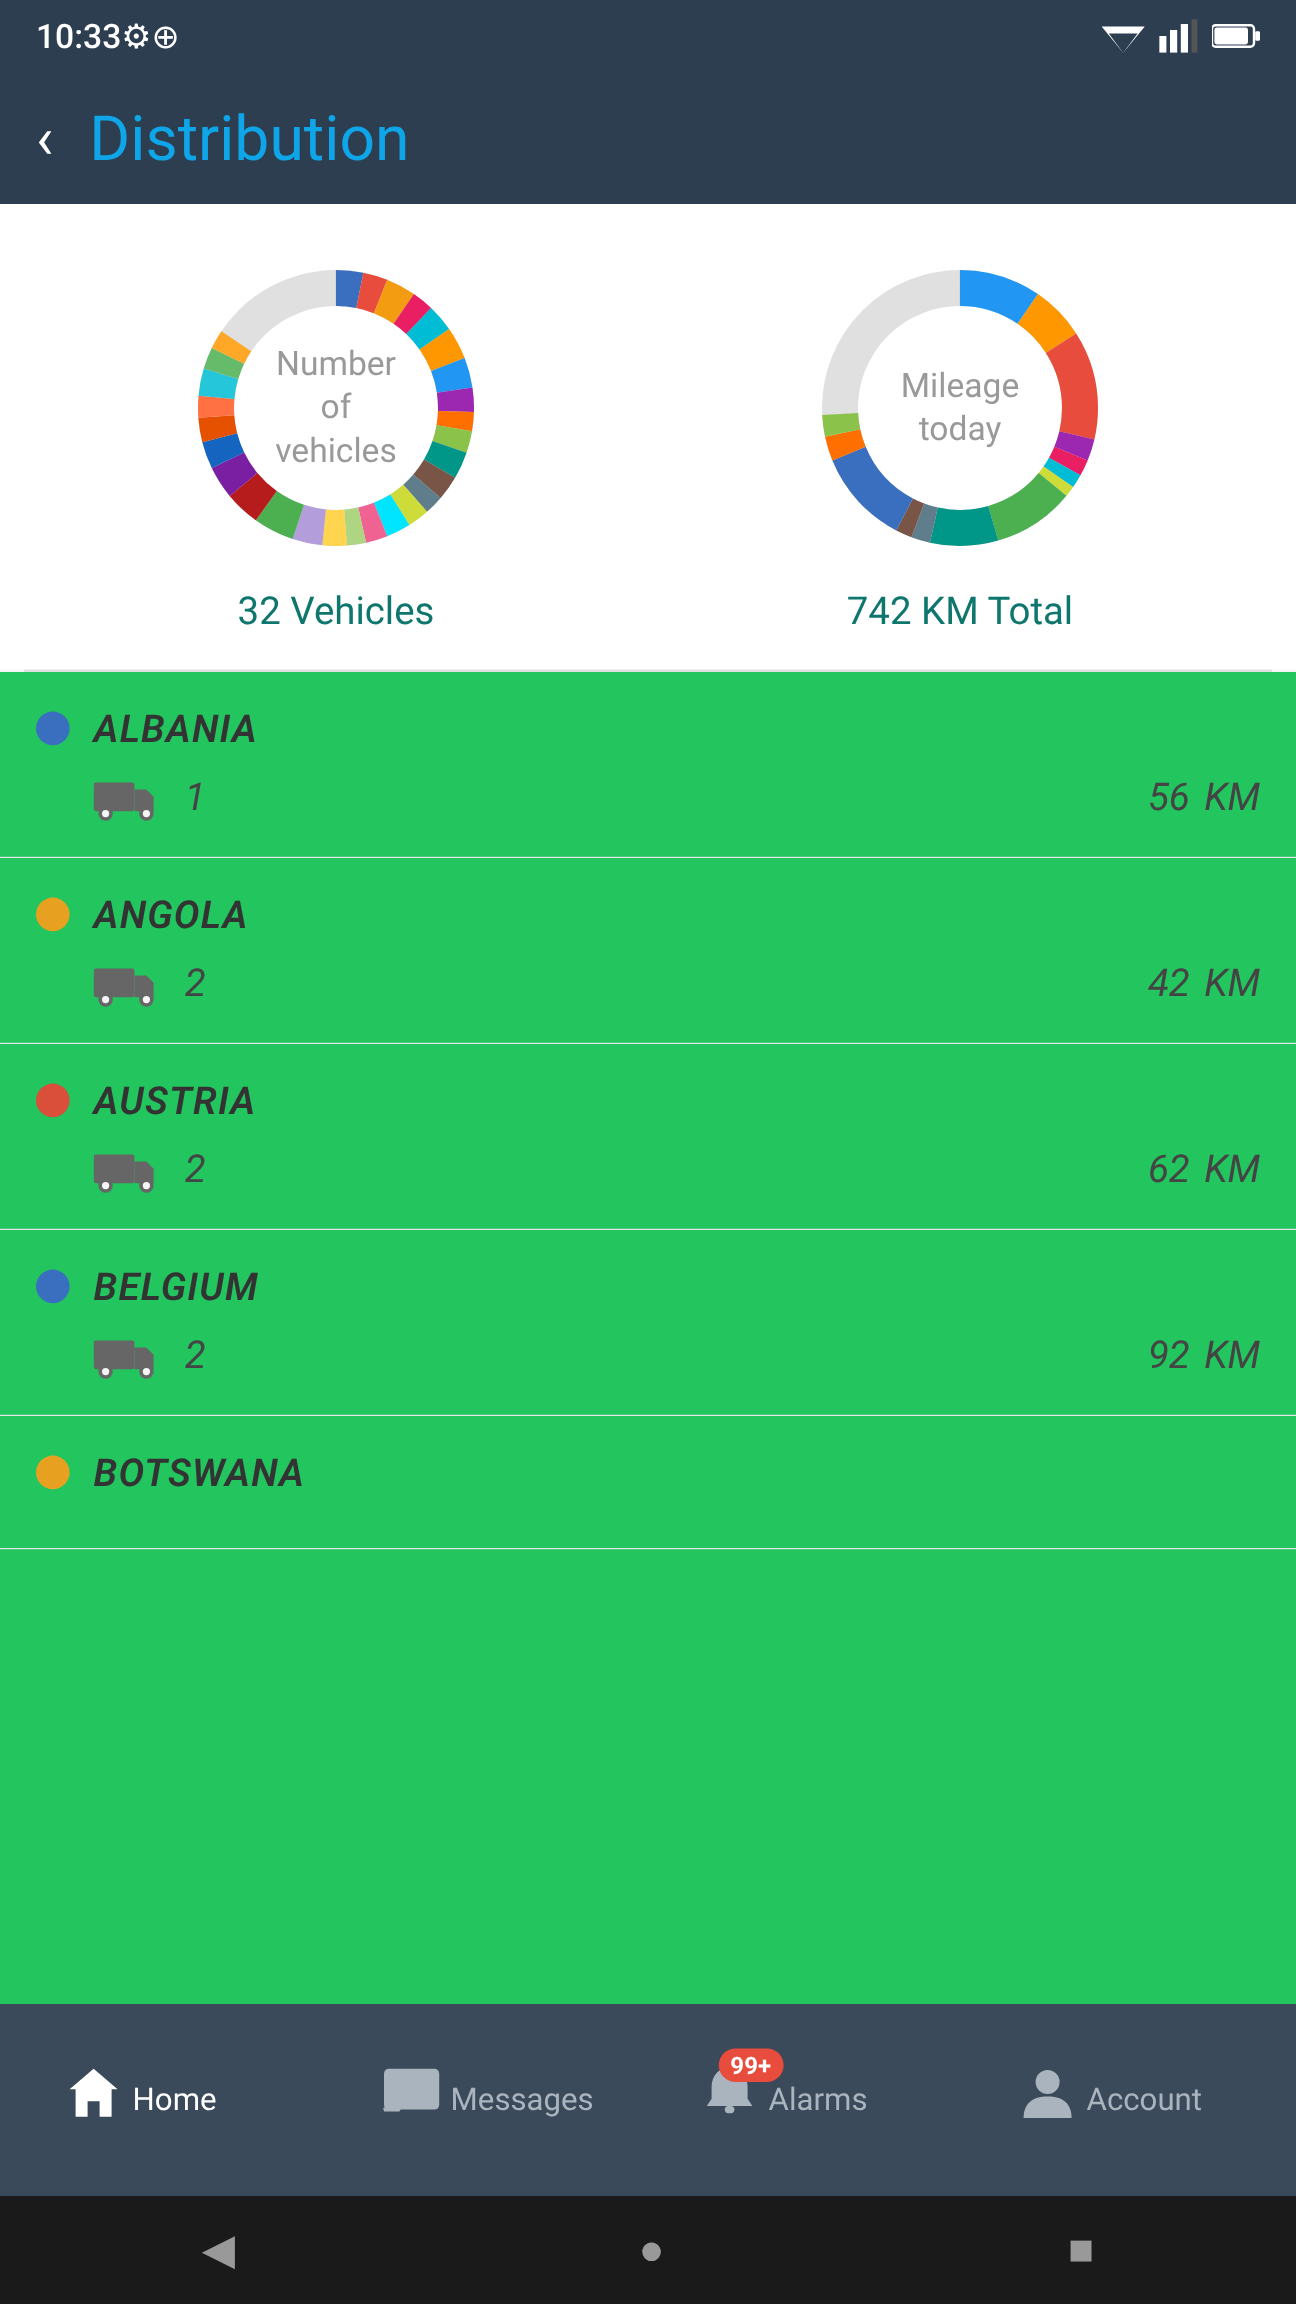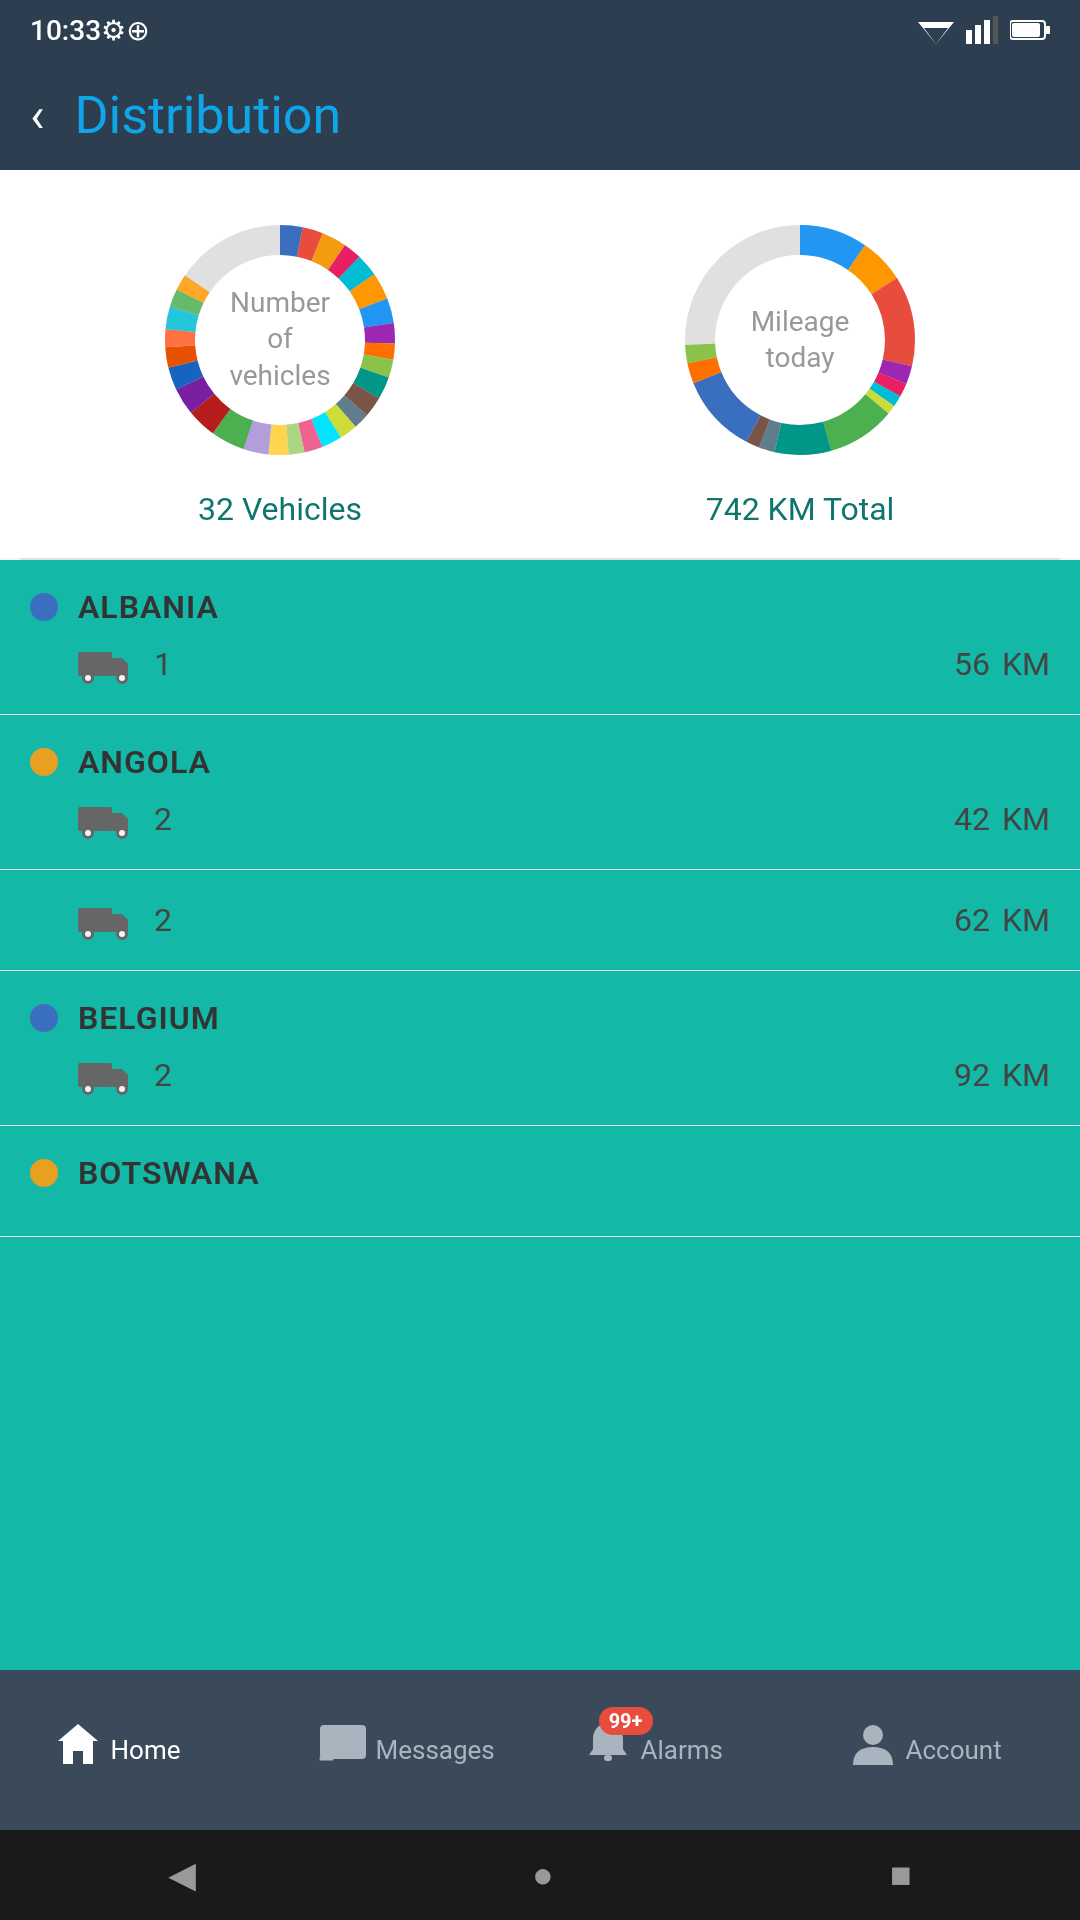--- a/index.html
+++ b/index.html
@@ -91,22 +91,23 @@
 
     
     .divider {
       height: 2px;
       background: #e0e0e0;
       margin: 0 20px;
     }
 
     
     .country-list {
-      background: #14b8a6;
+      background: #22c55e;
       flex: 1;
+      font-style: italic;
     }
     .country-item {
       padding: 28px 30px;
       border-bottom: 1px solid #e8e8e8;
     }
     .country-header {
       display: flex;
       align-items: center;
       gap: 20px;
       margin-bottom: 16px;
@@ -366,20 +367,24 @@
         <span class="vehicle-count">2</span>
       </div>
       <div class="mileage-info">
         <span class="mileage-value">42</span>
         <span class="mileage-unit">KM</span>
       </div>
     </div>
   </div>
 
   <div class="country-item">
+    <div class="country-header">
+      <div class="country-dot" style="background:#d94f3a;"></div>
+      <span class="country-name">AUSTRIA</span>
+    </div>
     <div class="country-details">
       <div class="vehicle-info">
         <svg width="56" height="44" viewBox="0 0 56 44" fill="#666">
           <rect x="0" y="10" width="34" height="24" rx="2"></rect>
           <path d="M34 16 L34 34 L50 34 L50 22 L44 16 Z"></path>
           <circle cx="10" cy="36" r="6" fill="#666"></circle>
           <circle cx="44" cy="36" r="6" fill="#666"></circle>
           <circle cx="10" cy="36" r="3" fill="#f5f5f5"></circle>
           <circle cx="44" cy="36" r="3" fill="#f5f5f5"></circle>
         </svg>

